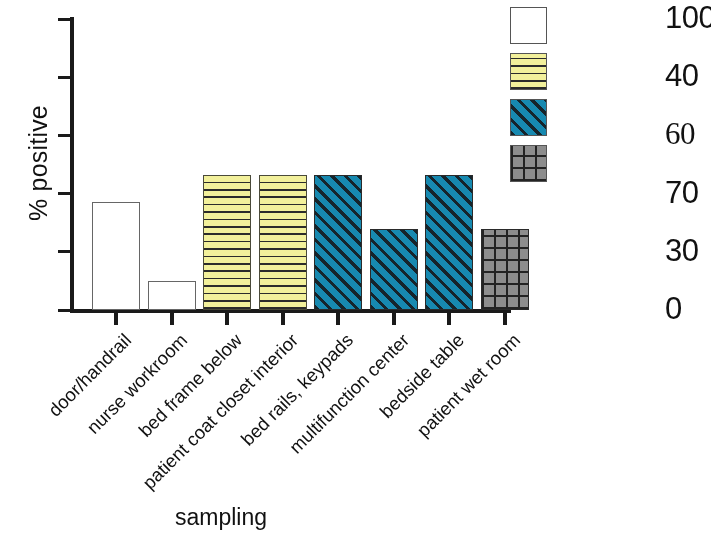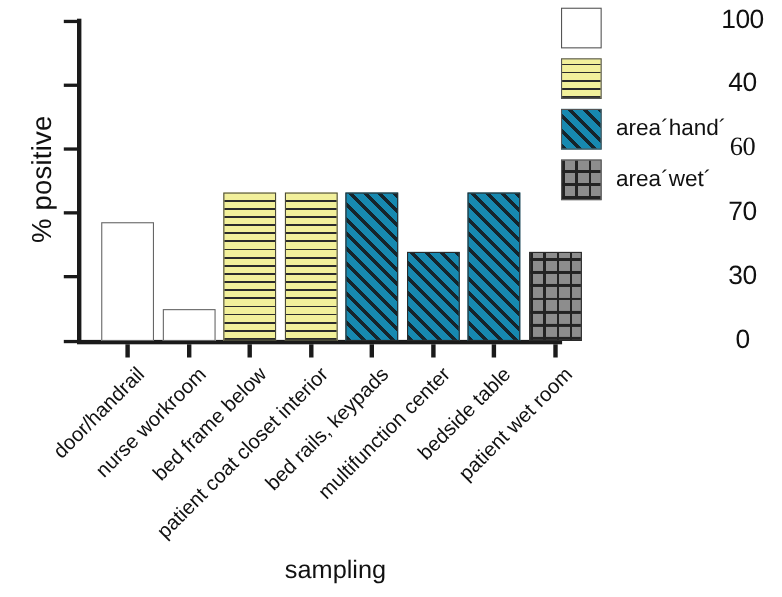--- a/index.html
+++ b/index.html
@@ -11,40 +11,40 @@
   #chart-root{position:absolute;left:0;top:0;width:711px;height:543px;}
 
   
   .y-axis-line{
     position:absolute;left:70px;top:17px;width:4px;height:295px;background:#1a1a1a;
   }
   .y-tick{
     position:absolute;left:58px;width:13px;height:3px;background:#1a1a1a;
   }
   .y-tick-label{
-    position:absolute;right:13px;width:46px;text-align:center;
-    font-size:24px;line-height:24px;color:#111;letter-spacing:-0.5px;
+    position:absolute;right:0;width:46px;text-align:left;
+    font-size:31px;line-height:24px;color:#111;letter-spacing:-0.5px;
   }
 
   .y-axis-title{
     position:absolute;left:-42px;top:150px;width:160px;
     transform:rotate(-90deg);transform-origin:center center;
     font-size:25px;line-height:26px;text-align:center;color:#111;
     letter-spacing:0.2px;
   }
 
   
   .x-axis-line{
     position:absolute;left:70px;top:309px;width:441px;height:4px;background:#1a1a1a;
   }
   .x-tick{
     position:absolute;top:313px;width:4px;height:12px;background:#1a1a1a;
   }
   .x-axis-title{
-    position:absolute;left:175px;top:505px;width:260px;text-align:center;
+    position:absolute;left:175px;top:505px;width:260px;
     font-size:23px;line-height:24px;color:#111;
   }
   .x-cat-label{
     position:absolute;
     font-size:18.5px;line-height:20px;color:#111;white-space:nowrap;
     transform:rotate(-45deg);transform-origin:right top;
     text-align:right;
   }
 
   
@@ -142,21 +142,19 @@
 
   <div id="legend">
       <div class="legend-row" style="top: 0px;">
         <div class="legend-swatch pat-outside"></div>
       </div>
       <div class="legend-row" style="top: 46px;">
         <div class="legend-swatch pat-extended"></div>
       </div>
       <div class="legend-row" style="top: 92px;">
         <div class="legend-swatch pat-hand"></div>
-        <div class="legend-label">area´hand´</div>
       </div>
       <div class="legend-row" style="top: 138px;">
         <div class="legend-swatch pat-wet"></div>
-        <div class="legend-label">area´wet´</div>
       </div>
     </div>
 
 </div>
 
 </body></html>

